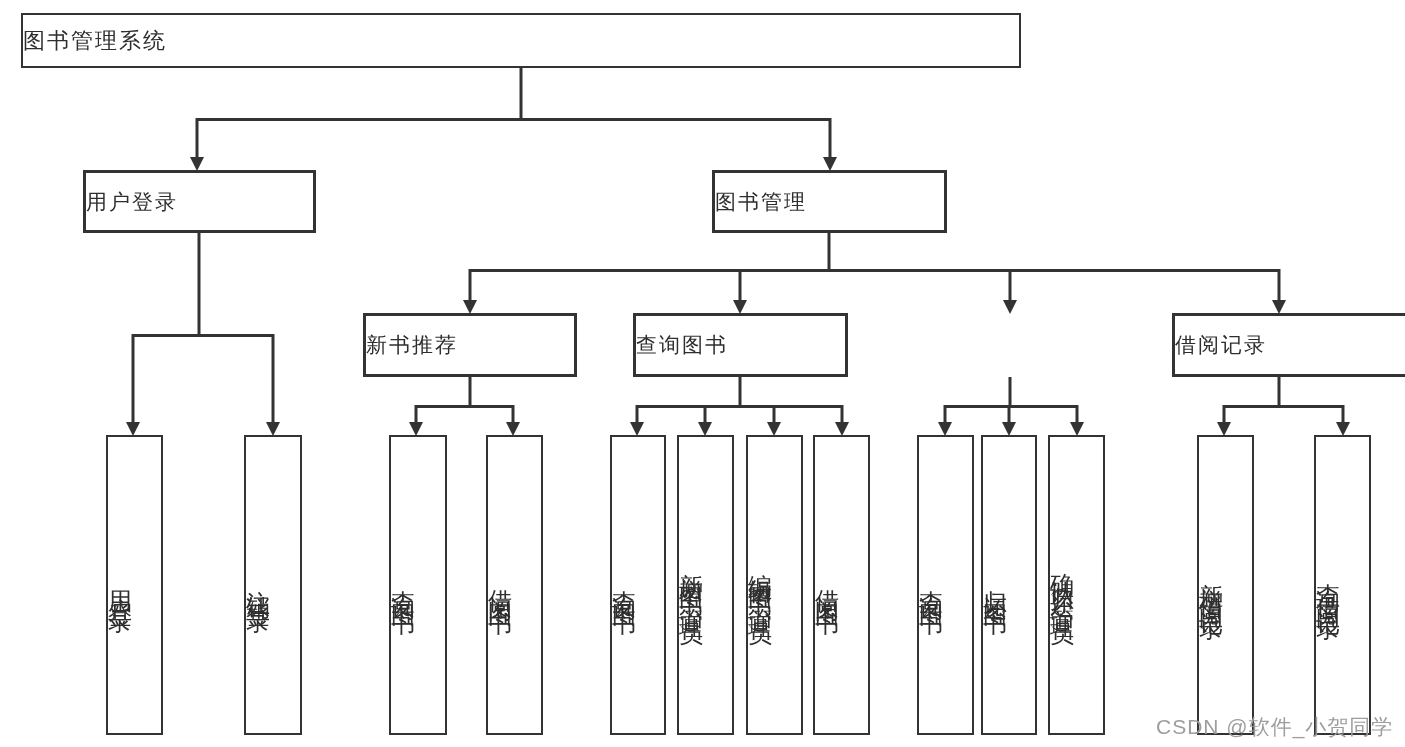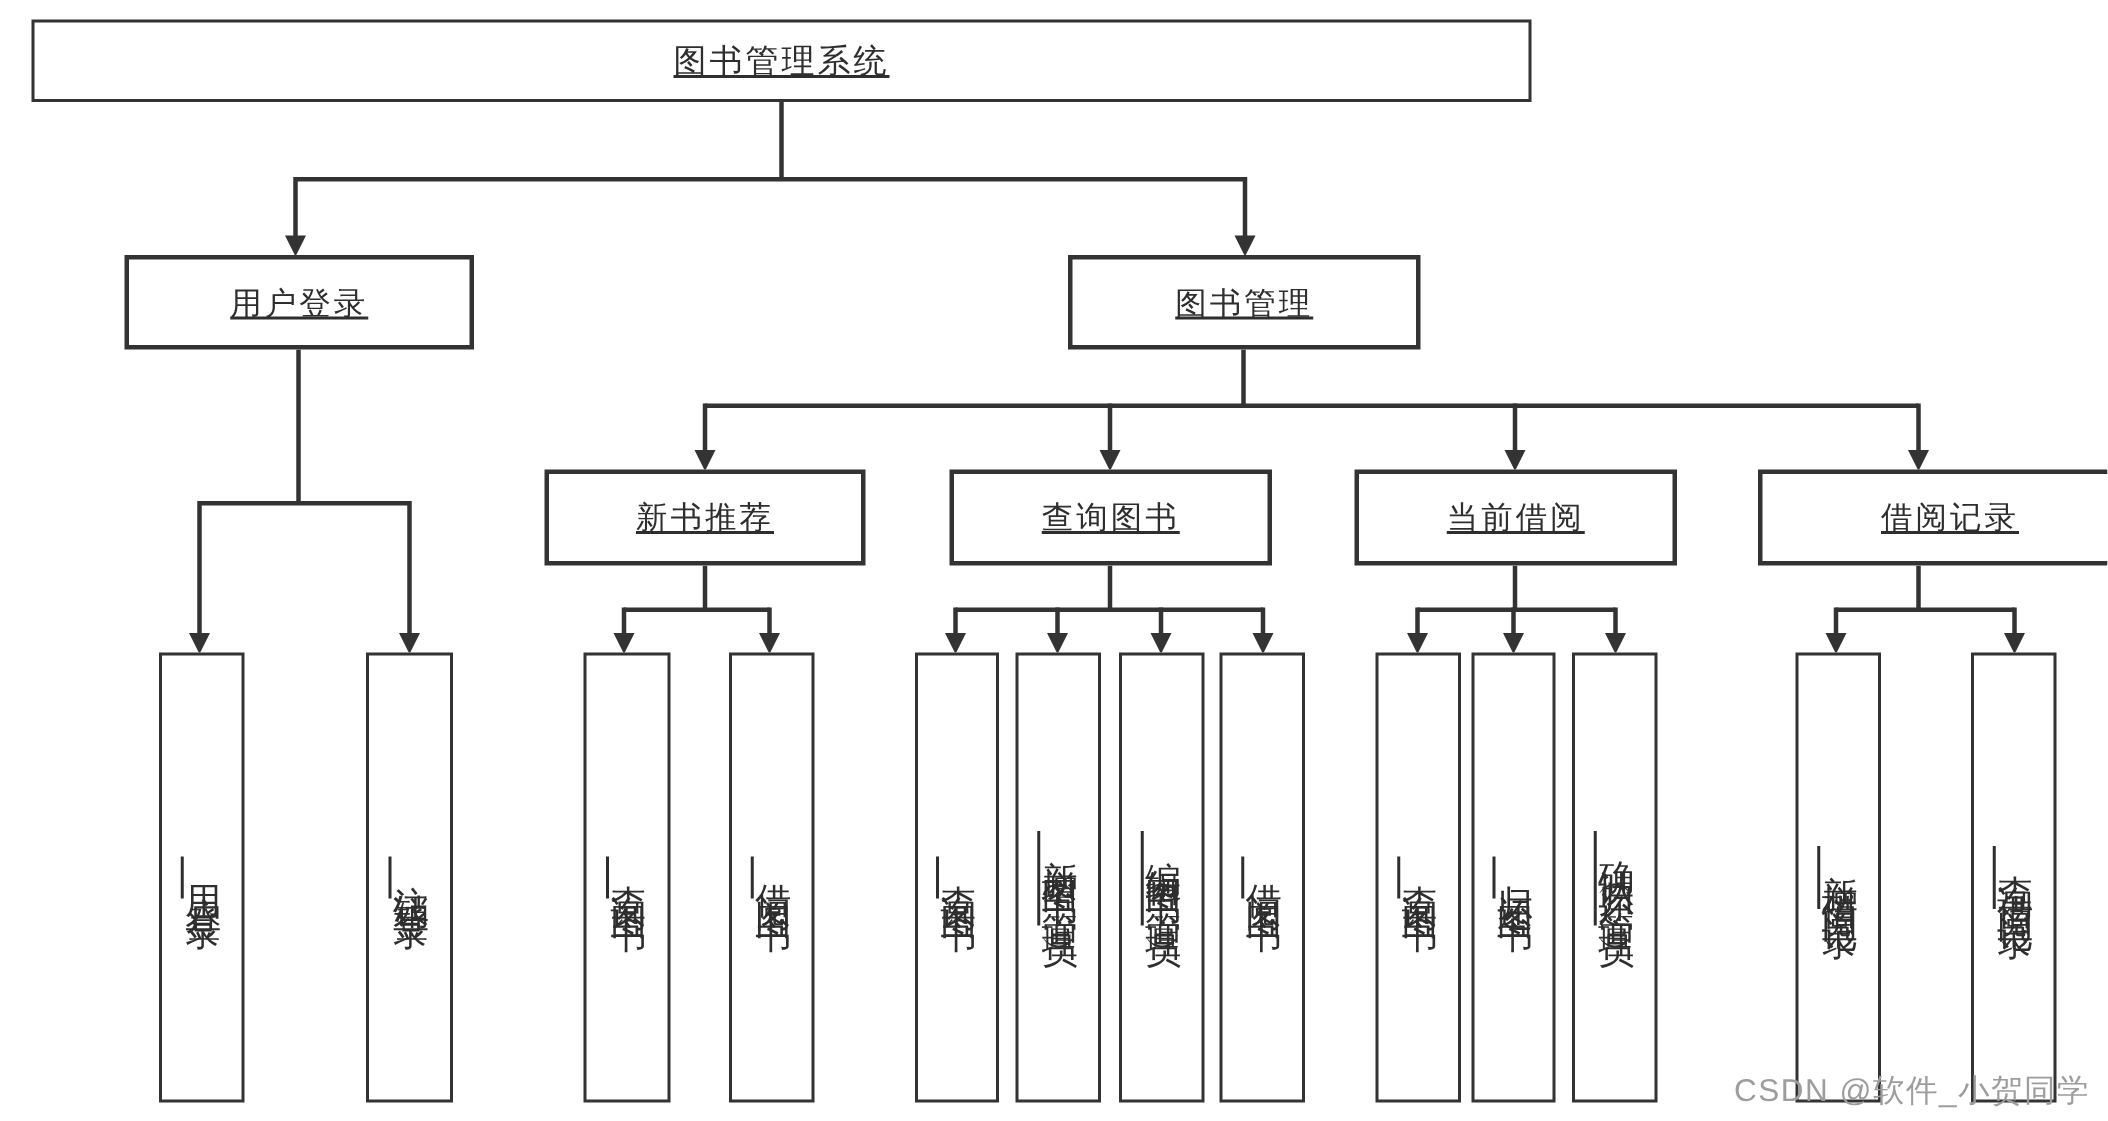--- a/index.html
+++ b/index.html
@@ -5,21 +5,21 @@
   html,body{margin:0;padding:0;background:#fff;}
   .canvas{
     position:relative;width:1405px;height:747px;background:#fff;overflow:hidden;
     font-family:"Liberation Sans","DejaVu Sans",sans-serif;
     --line:#333333;--text:#2e2e2e;--wm:#9d9d9d;
     color:var(--text);
   }
   .connectors{position:absolute;left:0;top:0;color:var(--line);}
   .box{
     position:absolute;box-sizing:border-box;background:#fff;
-    display:flex;align-items:center;justify-content:center;text-align:center;text-decoration:underline;
+    display:flex;align-items:center;text-align:center;
   }
   .hbox{border:3px solid var(--line);font-size:21px;letter-spacing:2px;white-space:nowrap;}
   .rootbox{border-width:2px;font-size:22px;}
   .vbox{border:2px solid var(--line);font-size:24px;}
   .vbox .vtext{writing-mode:vertical-lr;text-orientation:mixed;line-height:1;letter-spacing:7px;}
   .watermark{
     position:absolute;left:1156px;top:713px;color:var(--wm);
     font-size:21px;letter-spacing:1px;white-space:nowrap;z-index:5;text-align:center;
   }
 </style>
@@ -102,23 +102,20 @@
   <div class="box hbox" style="left:363px;top:313px;width:214px;height:64px">
     <span>新书推荐</span>
   </div>
 
   <div class="box hbox" style="left:712px;top:170px;width:235px;height:63px">
     <span>图书管理</span>
   </div>
   <div class="box hbox" style="left:633px;top:313px;width:215px;height:64px">
     <span>查询图书</span>
   </div>
-  <div class="box hbox" style="left:903px;top:313px;width:215px;height:64px">
-    <span>当前借阅</span>
-  </div>
   <div class="box hbox" style="left:1172px;top:313px;width:256px;height:64px">
     <span>借阅记录</span>
   </div>
 
   <div class="box vbox" style="left:106px;top:435px;width:57px;height:300px">
     <span class="vtext">用户登录</span>
   </div>
   <div class="box vbox" style="left:244px;top:435px;width:58px;height:300px">
     <span class="vtext">注销登录</span>
   </div>

